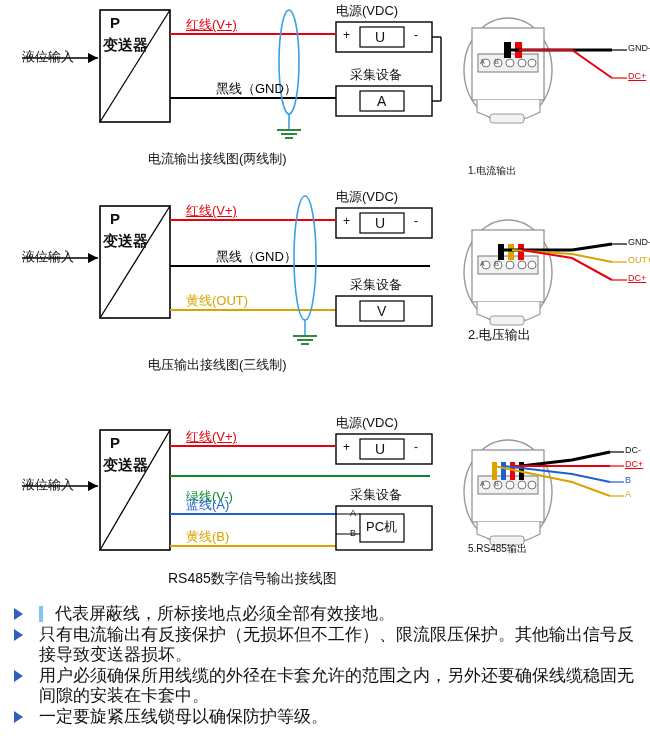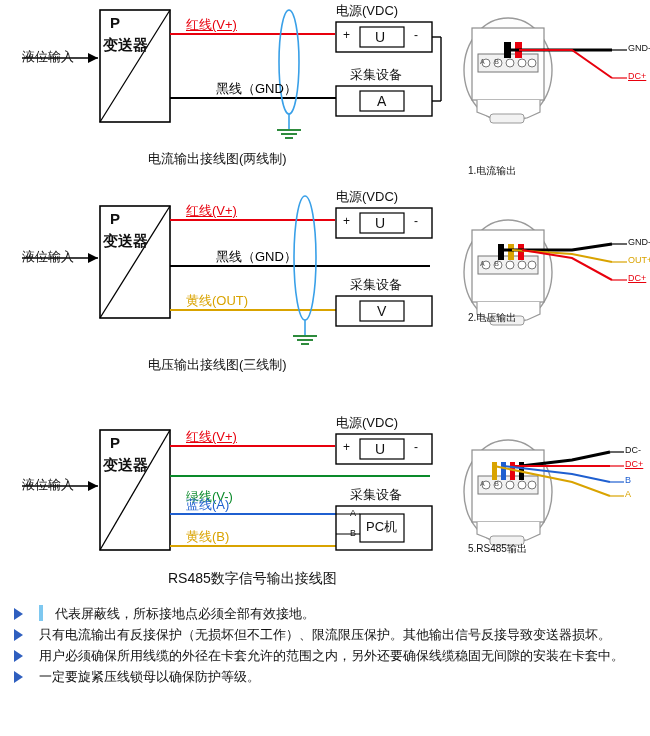--- a/index.html
+++ b/index.html
@@ -13,21 +13,21 @@
   .lbl{font-size:13px;white-space:nowrap;}
   .lbl-b{font-weight:bold;}
   .cap{font-size:13px;font-weight:normal;white-space:nowrap;}
   .small{font-size:9px;white-space:nowrap;}
   .tiny{font-size:8px;white-space:nowrap;}
   .red{color:#e8000d;text-decoration:underline;}
   .black{color:#000;margin-left:30px;}
   .yellow{color:#d9a300;}
   .blue{color:#1f5fd0;}
   .green{color:#0a8a2a;}
-  .note{font-size:13px;line-height:20px;padding-left:8px;}
+  .note{font-size:17px;line-height:20px;padding-left:8px;}
   .note-row{display:flex;align-items:flex-start;margin-bottom:1px;}
   .tri{width:0;height:0;border-left:9px solid #2f5fbf;border-top:6px solid transparent;border-bottom:6px solid transparent;margin-top:4px;margin-right:8px;flex:0 0 auto;}
   .note-txt{flex:1 1 auto;}
   svg{display:block;}
 </style>
 </head>
 <body>
 
 <div class="stage">
 
@@ -169,21 +169,21 @@
       <line x1="160" y1="52" x2="175" y2="52" stroke="#d9a300" stroke-width="1.2"></line>
       <line x1="160" y1="70" x2="175" y2="70" stroke="#e8000d" stroke-width="1.2"></line>
     </svg>
     <div class="abs small" style="left:176px;top:27px;">GND-</div>
     <div class="abs small yellow" style="left:176px;top:45px;">OUT+</div>
     <div class="abs small red" style="left:176px;top:63px;">DC+</div>
     <div class="abs tiny" style="left:28px;top:50px;font-size:7px;color:#555;">
       <span>A</span>
       <span style="margin-left:8px;">B</span>
     </div>
-    <div class="abs small" style="left:16px;top:101px;font-size:10px;">2.电压输出</div>
+    <div class="abs small" style="left:16px;top:116px;font-size:13px;">2.电压输出</div>
   </div>
 
   <div class="abs" style="left:0;top:408px;width:445px;height:190px;">
     <svg width="445" height="190">
       <line x1="22" y1="78" x2="98" y2="78" stroke="#000" stroke-width="1.4"></line>
       <polygon points="98,78 88,73 88,83" fill="#000"></polygon>
       <rect x="100" y="22" width="70" height="120" fill="#fff" stroke="#000" stroke-width="1.6"></rect>
       <line x1="100" y1="142" x2="170" y2="22" stroke="#000" stroke-width="1.3"></line>
 
       <line x1="170" y1="38" x2="335" y2="38" stroke="#e8000d" stroke-width="1.8"></line>

